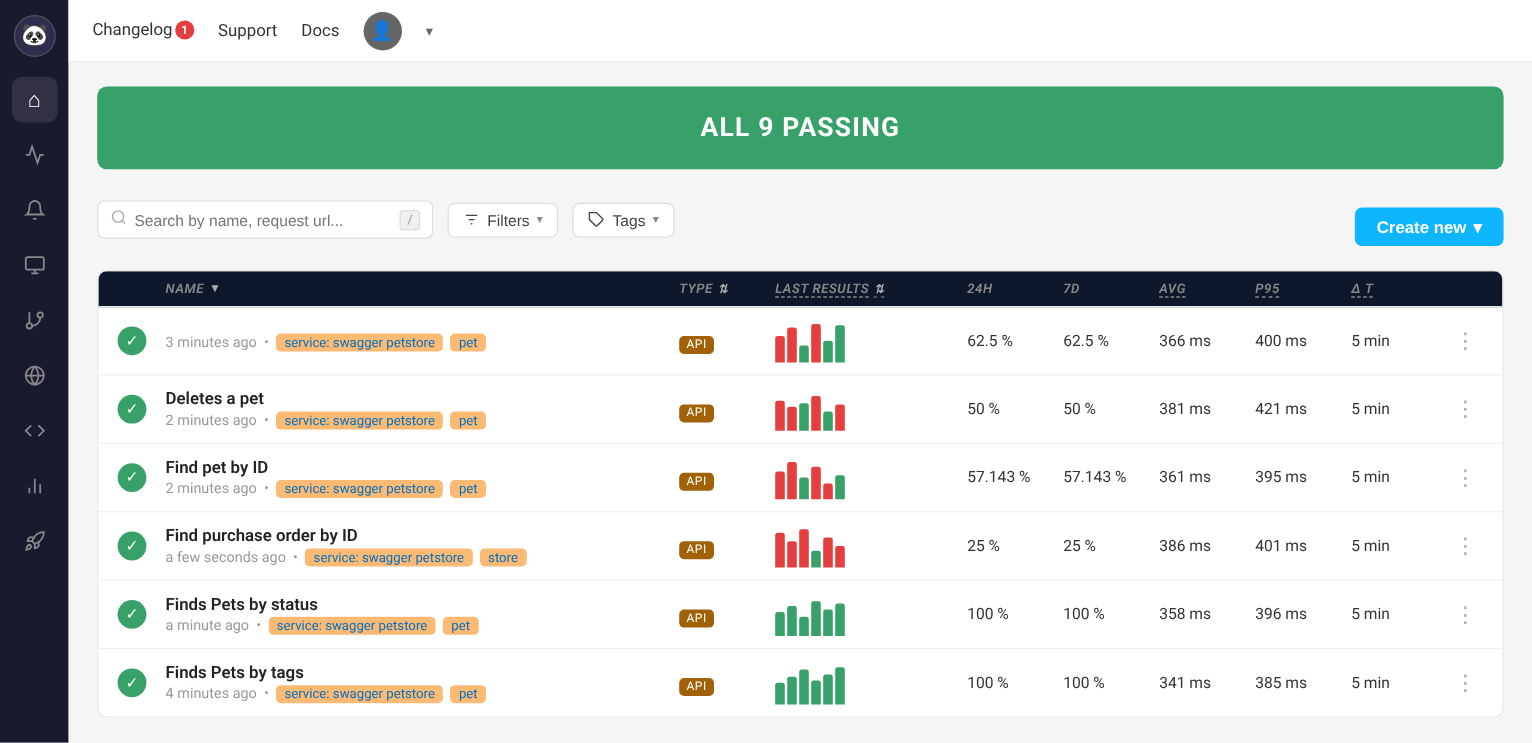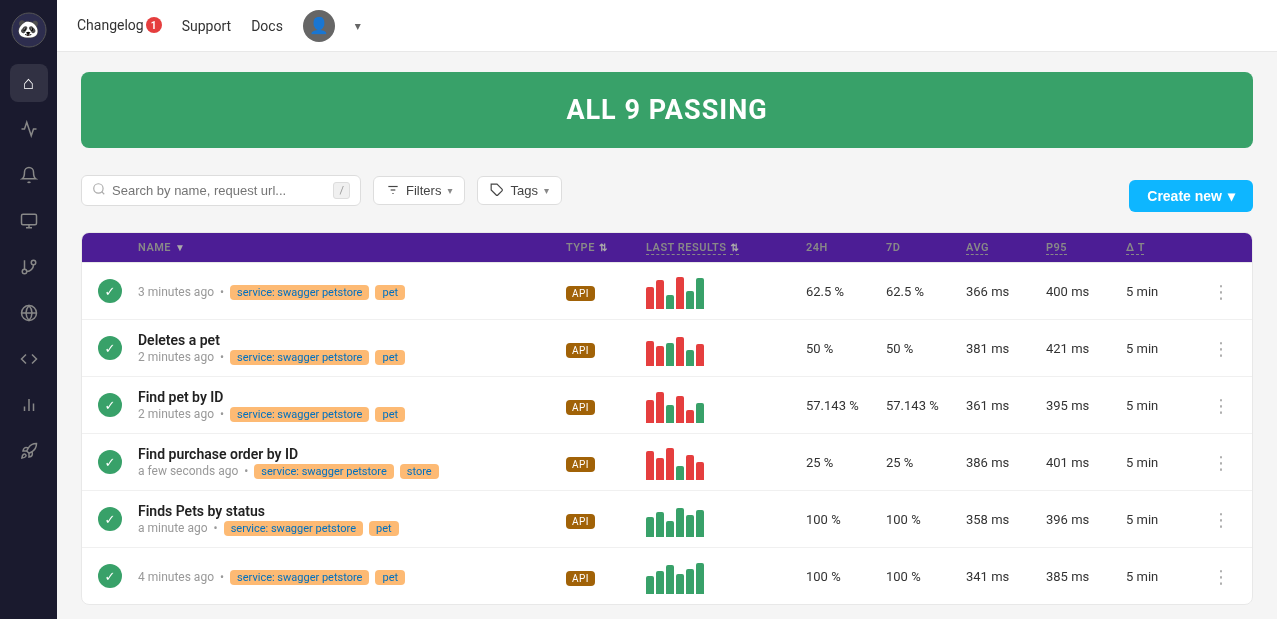--- a/index.html
+++ b/index.html
@@ -100,21 +100,21 @@
       overflow-y: auto;
     }
 
     
     .banner {
       background: #38a169;
       border-radius: 8px;
       padding: 22px;
       text-align: center;
       color: #fff;
-      font-size: 27px;
+      font-size: 22px;
       font-weight: 700;
       letter-spacing: 1px;
       margin-bottom: 20px;
     }
 
     
     .toolbar {
       display: flex;
       align-items: center;
       gap: 12px;
@@ -180,21 +180,22 @@
       background: #fff;
       border-radius: 8px;
       border: 1px solid #e8e8e8;
       overflow: hidden;
     }
     .table-header {
       display: grid;
       grid-template-columns: 40px 1fr 80px 160px 80px 80px 80px 80px 80px 30px;
       padding: 8px 16px;
       border-bottom: 1px solid #e8e8e8;
-      background: #4c1d95;
+      background: #0f172a;
+      font-style: italic;
     }
     .th {
       font-size: 11px;
       font-weight: 600;
       color: #888;
       text-transform: uppercase;
       letter-spacing: 0.5px;
       display: flex;
       align-items: center;
       gap: 4px;
@@ -586,20 +587,21 @@
     <div class="cell-value">358 ms</div>
     <div class="cell-value">396 ms</div>
     <div class="cell-value">5 min</div>
     <div class="more-btn">⋮</div>
   </div>
           <div class="table-row">
     <div>
       <div class="status-icon">✓</div>
     </div>
     <div>
+      <div class="row-name">Finds Pets by tags</div>
       <div class="row-meta">
         <span>4 minutes ago</span>
         <span>•</span>
         <span class="tag">service: swagger petstore</span>
         <span class="tag">pet</span>
       </div>
     </div>
     <div>
       <span class="api-badge">API</span>
     </div>

